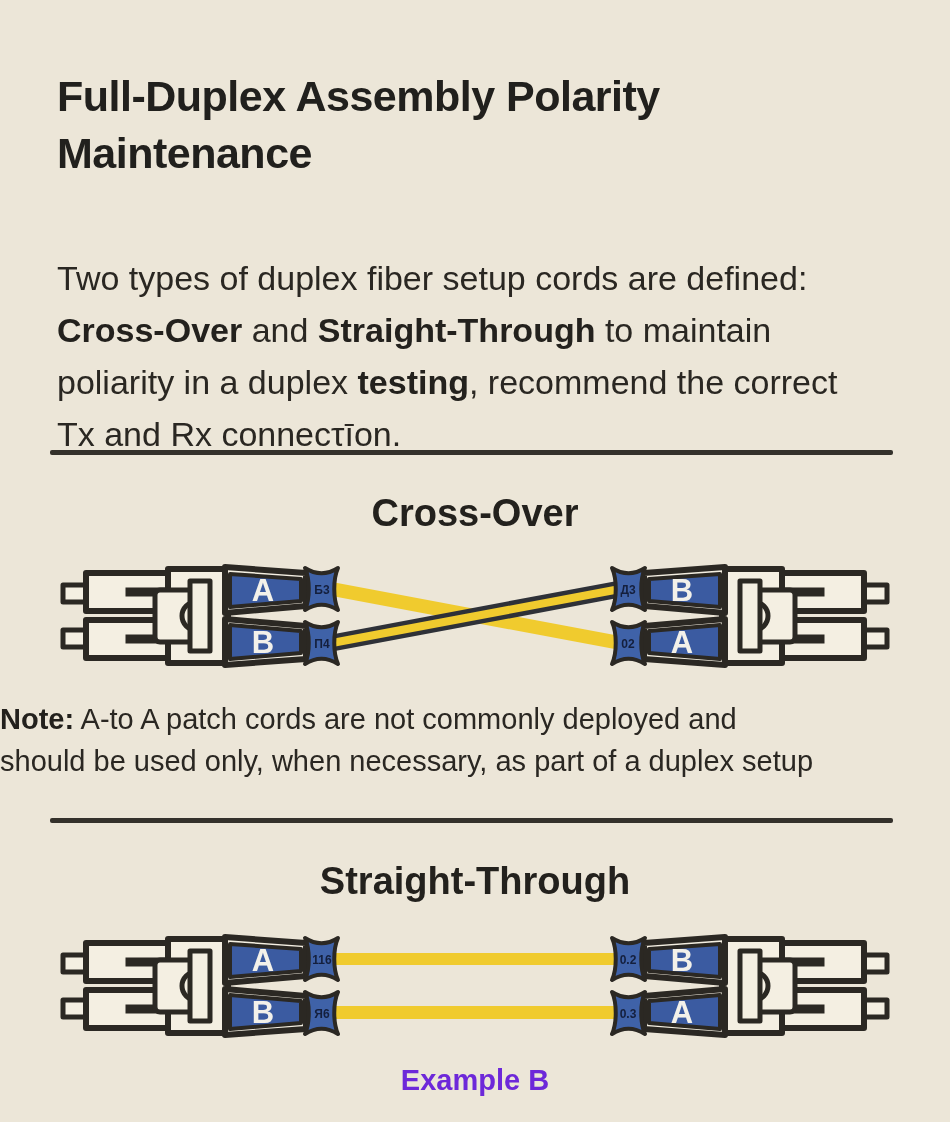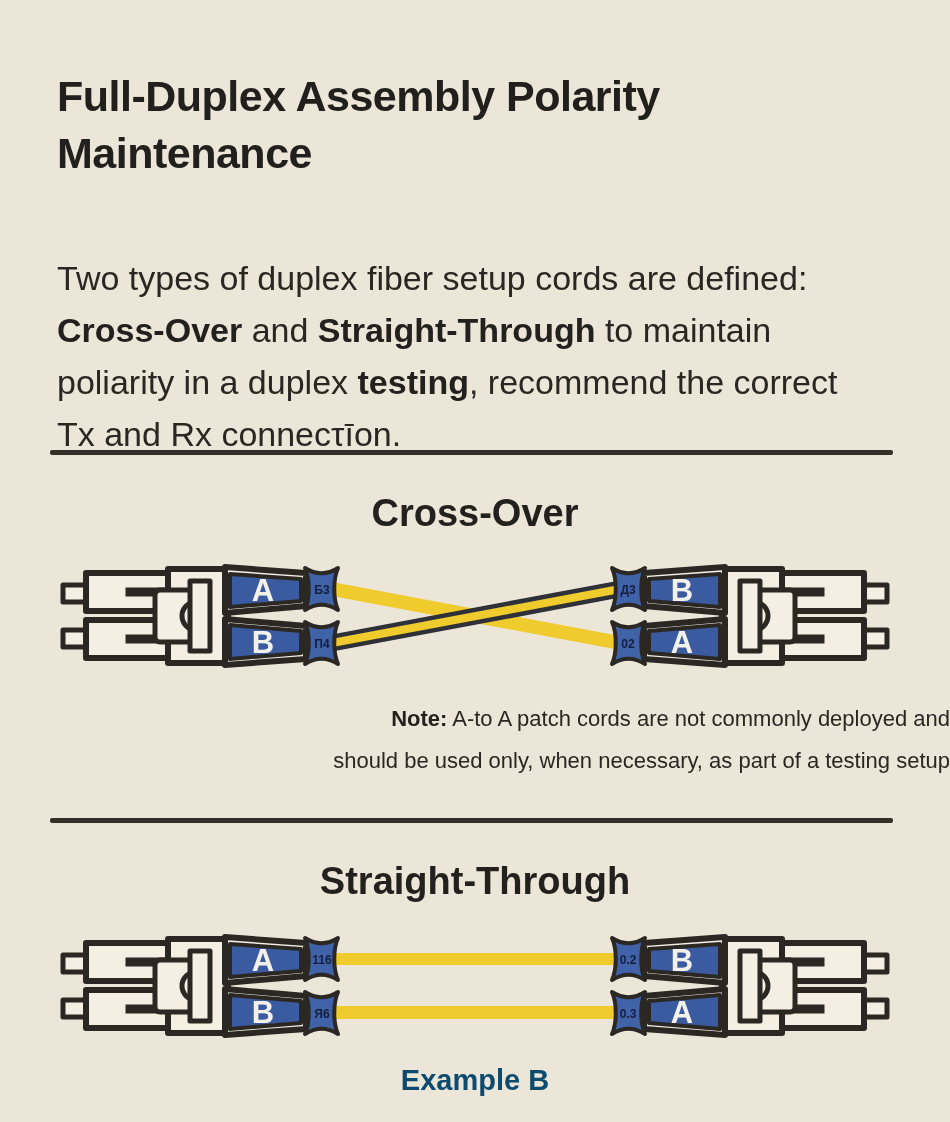--- a/index.html
+++ b/index.html
@@ -42,29 +42,29 @@
   }
   .heading-crossover{top:492px;}
   .heading-straight{top:860px;}
 
   .diagram{position:absolute;left:0;display:block;}
   .diagram-crossover{top:555px;}
   .diagram-straight{top:925px;}
 
   .note{
     position:absolute;left:0;top:698px;width:950px;
-    text-align:right;
-    font-size:22px;line-height:42px;color:#2a2722;
+    text-align:left;
+    font-size:29px;line-height:42px;color:#2a2722;
   }
   .note b{font-weight:bold;color:#23211d;}
 
   .caption{
     position:absolute;left:0;top:1064px;width:950px;
     text-align:center;
-    font-size:29px;font-weight:bold;color:#0c4a6e;
+    font-size:29px;font-weight:bold;color:#6d28d9;
   }
 
   
   .white-part{fill:#f4efe2;stroke:#2b2823;stroke-width:6;stroke-linejoin:round;}
   .sw5{stroke-width:5;}
   .slot{stroke:#2b2823;stroke-width:9;fill:none;stroke-linecap:square;}
   .blue-part{fill:#3b5ba1;stroke:#2b2823;stroke-width:4;stroke-linejoin:round;}
   .boot-part{fill:#3f62a8;stroke:#2b2823;stroke-width:4;stroke-linejoin:round;}
   .fiber-plain{fill:#f0cb2e;}
   .fiber-outline-dark{stroke:#2e3138;stroke-width:17;fill:none;stroke-linecap:butt;}
@@ -125,21 +125,21 @@
     <text class="ab-label" x="682" y="601">B</text>
     <text class="ab-label" x="682" y="653">A</text>
     <text class="boot-mark" x="322" y="594">Б3</text>
     <text class="boot-mark" x="322" y="648">П4</text>
     <text class="boot-mark" x="628" y="594">Д3</text>
     <text class="boot-mark" x="628" y="648">02</text>
   </svg>
 
   <div class="note">
     <div><b>Note:</b><span> A-to A patch cords are not commonly deployed and</span></div>
-    <div>should be used only, when necessary, as part of a testing setup</div>
+    <div>should be used only, when necessary, as part of a duplex setup</div>
   </div>
 
   <div class="divider divider-2"></div>
 
   <h2 class="section-heading heading-straight">Straight-Through</h2>
 
   <svg class="diagram diagram-straight" width="950" height="130" viewBox="0 925 950 130" xmlns="http://www.w3.org/2000/svg">
 
     <rect class="fiber-plain" x="332" y="953" width="288" height="12"></rect>
     <rect class="fiber-plain" x="332" y="1006" width="288" height="13"></rect>

